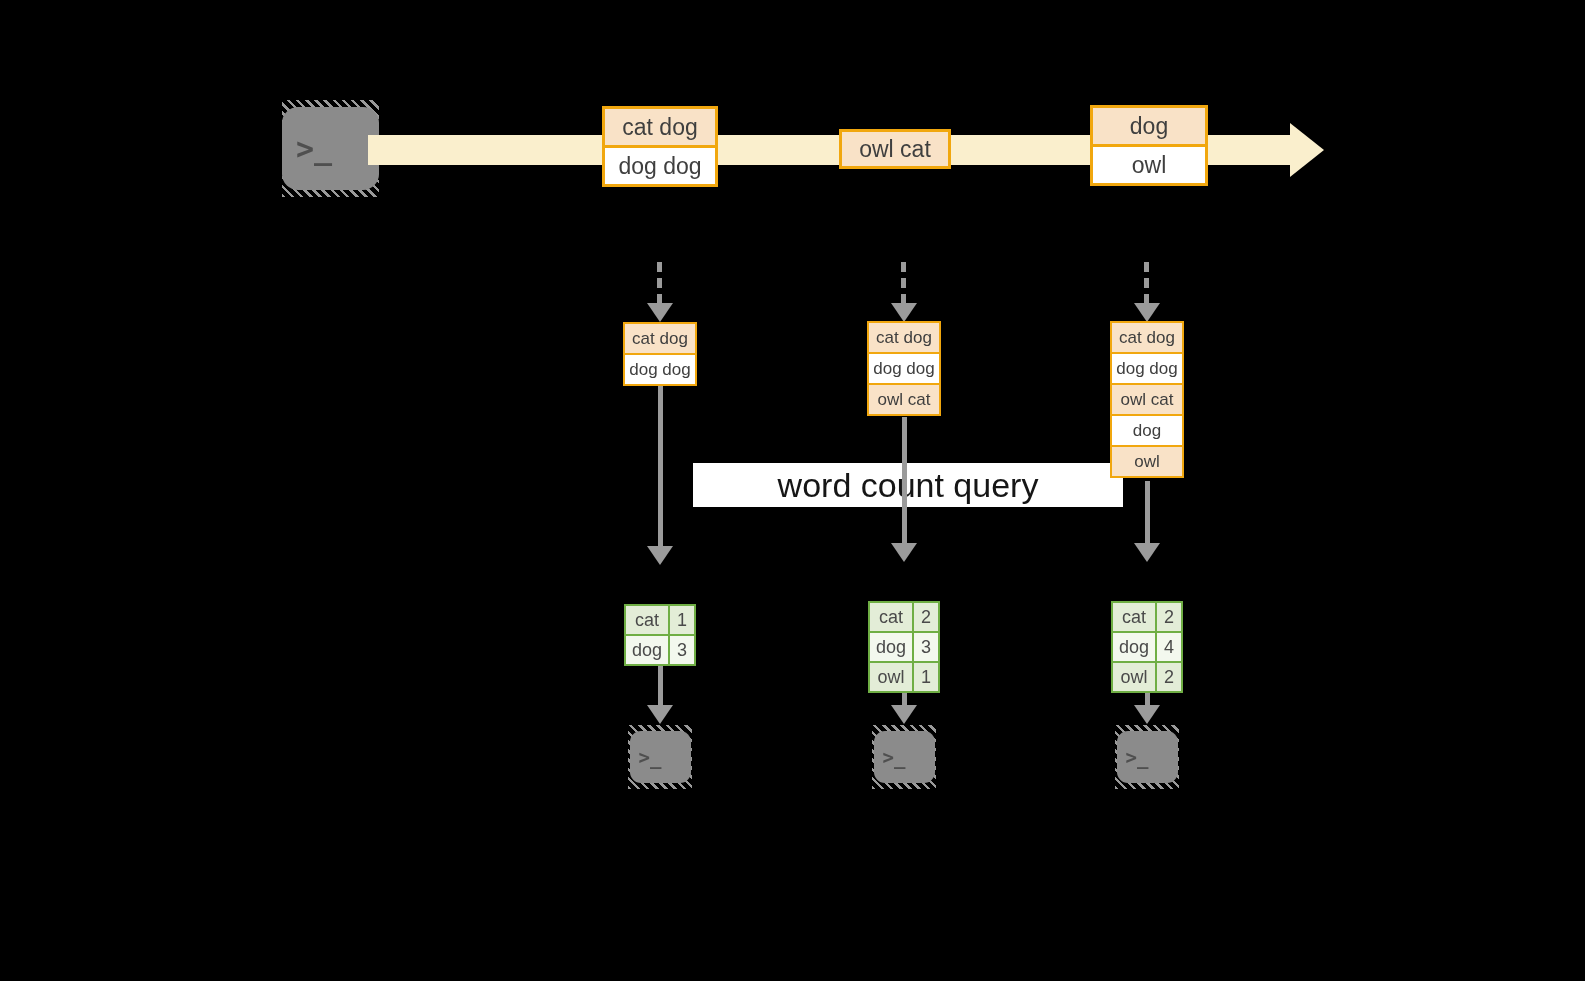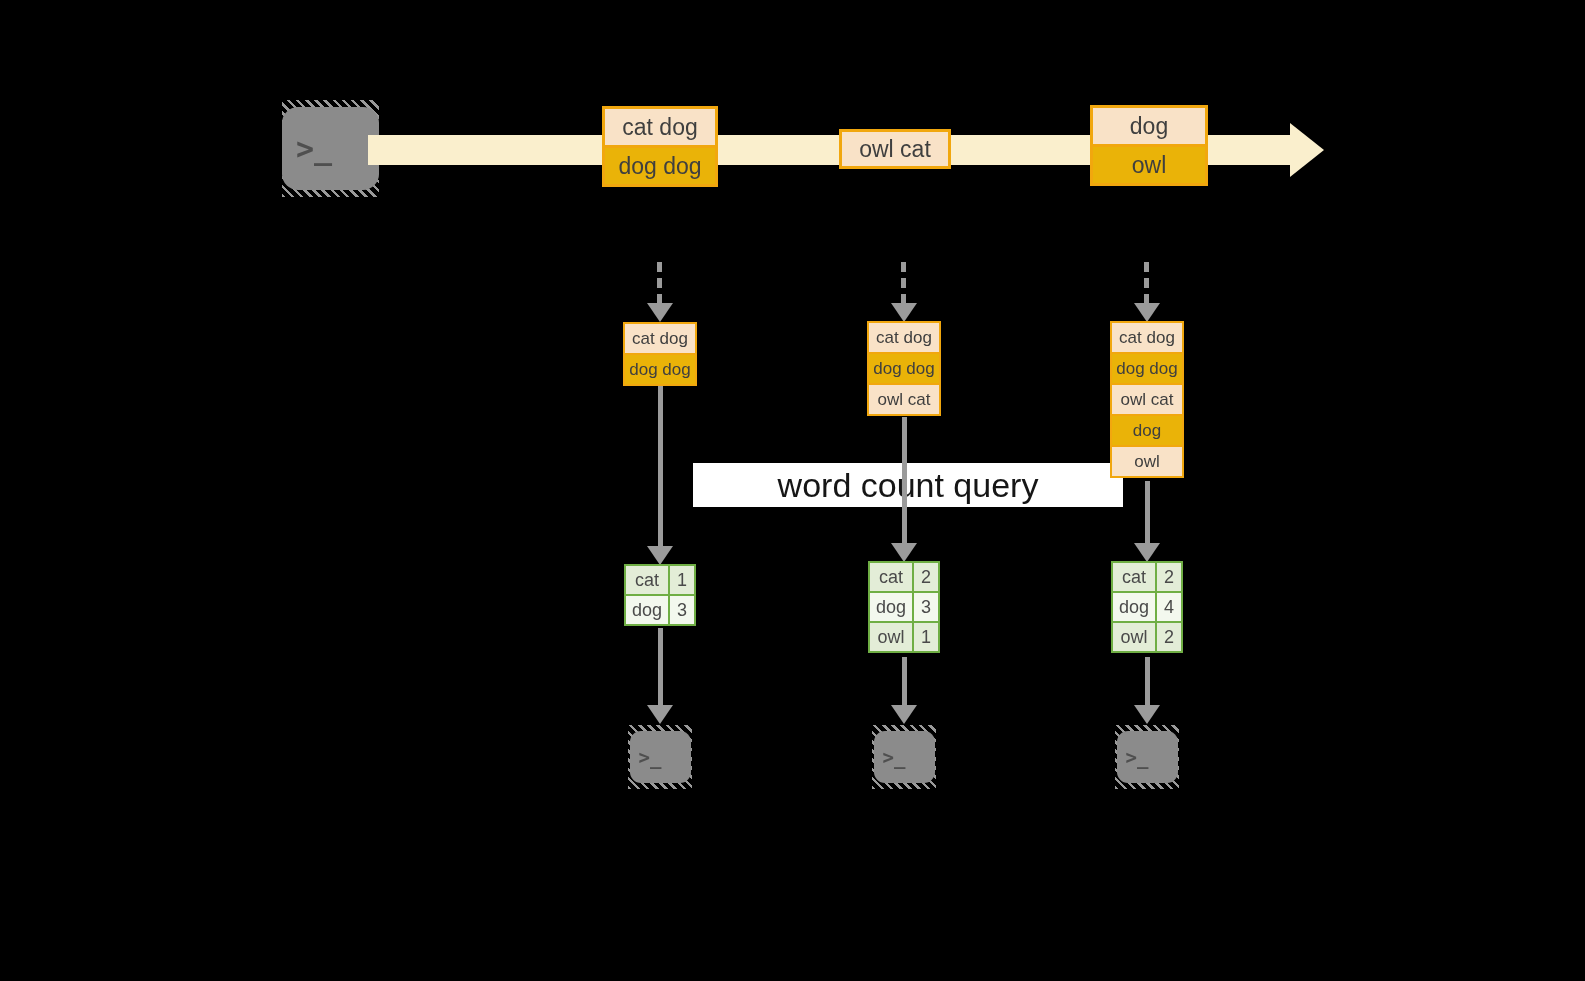--- a/index.html
+++ b/index.html
@@ -32,21 +32,21 @@
   
   .tbox { position:absolute; border:3px solid #F1A70E; z-index:2; background:#FDF2E4; }
   .tbox .cell { height:36px; display:flex; align-items:center; justify-content:center;
     font-size:23px; color:#3f3f3f; }
   .tbox .cell + .cell { border-top:3px solid #F1A70E; }
   .tbox-1 { left:602px; top:106px; width:110px; }
   .tbox-2 { left:839px; top:129px; width:106px; }
   .tbox-2 .cell { height:34px; }
   .tbox-3 { left:1090px; top:105px; width:112px; }
   .fill-a { background:#F9E2C7; }
-  .fill-b { background:#eab308; }
+  .fill-b { background:#ffffff; }
 
   
   .dashline { position:absolute; width:0; border-left:5px dashed #9b9b9b; z-index:2; }
   .d1 { left:657px; } .d2 { left:901px; } .d3 { left:1144px; }
   .dashline { top:262px; height:42px; }
   .ahead { position:absolute; width:0; height:0; z-index:2;
     border-left:13px solid transparent; border-right:13px solid transparent; border-top:19px solid #9b9b9b; }
   .ah-d1 { left:647px; top:303px; } .ah-d2 { left:891px; top:303px; } .ah-d3 { left:1134px; top:303px; }
 
   .vline { position:absolute; width:5px; background:#9b9b9b; z-index:2; }
@@ -67,21 +67,21 @@
   .stack-1 { left:623px; top:322px; }
   .stack-2 { left:867px; top:321px; }
   .stack-3 { left:1110px; top:321px; }
 
   
   .query-band { position:absolute; left:693px; top:463px; width:430px; height:44px;
     background:#ffffff; z-index:1; display:flex; align-items:center; justify-content:center;
     font-size:34px; color:#161616; }
 
   
-  .gtable { position:absolute; z-index:3; }
+  .gtable { position:absolute; z-index:3;margin-top:40px; }
   .grow { display:flex; margin-top:-2px; }
   .grow:first-child { margin-top:0; }
   .gcell { border:2px solid #6FAE44; height:28px; display:flex; align-items:center; justify-content:center;
     font-size:18px; color:#4a4a4a; }
   .gword { width:42px; }
   .gnum  { width:24px; margin-left:-2px; }
   .gfill-a { background:#E3EDD7; }
   .gfill-b { background:#F3F8EE; }
   .gtable-1 { left:624px; top:564px; }
   .gtable-2 { left:868px; top:561px; }

